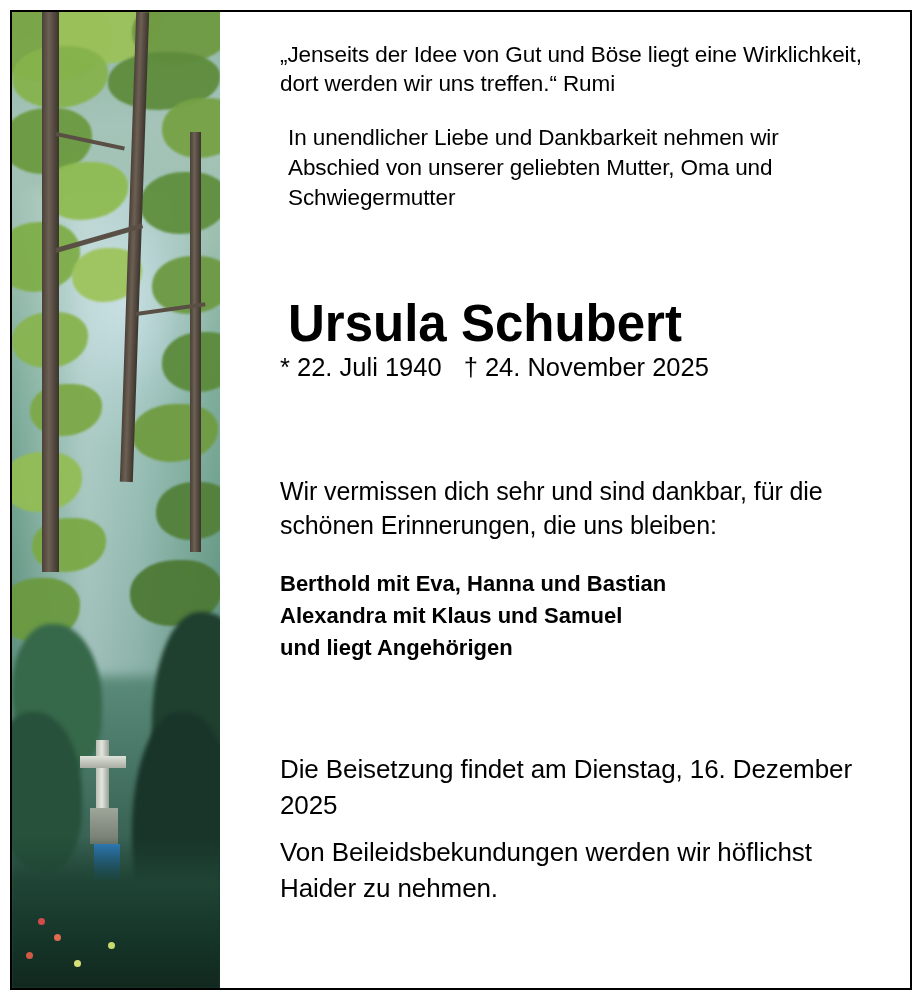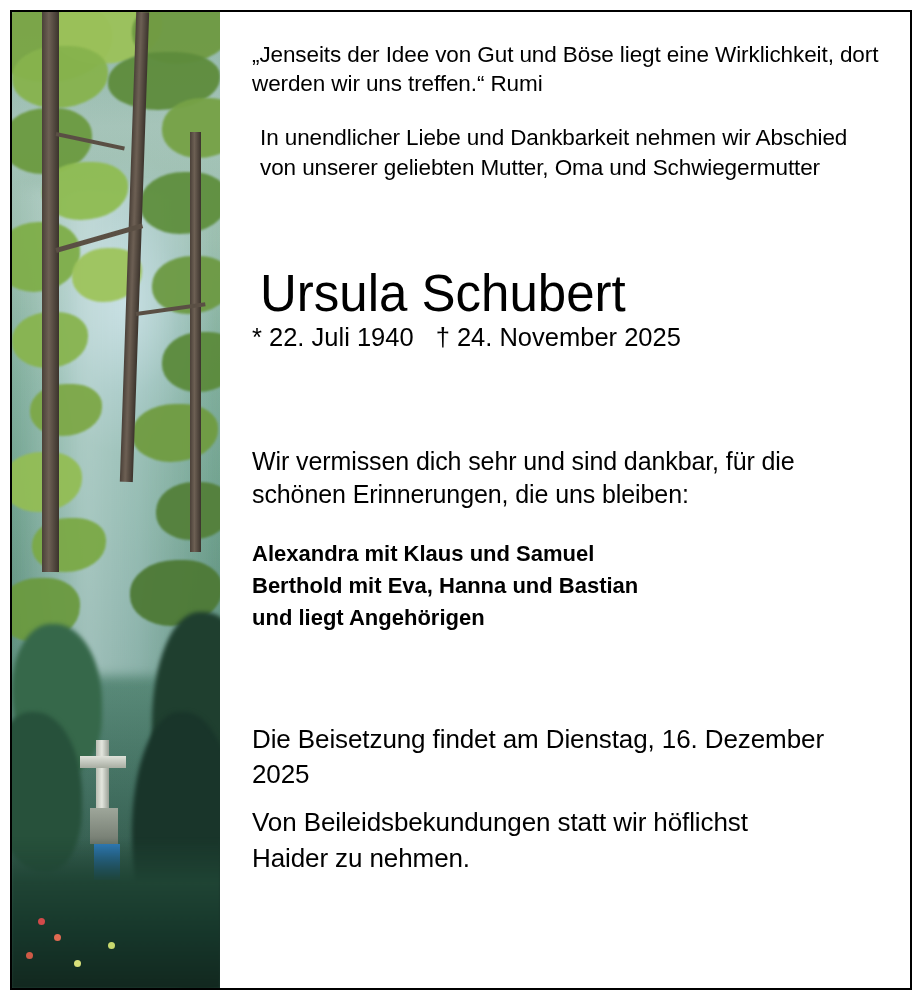--- a/index.html
+++ b/index.html
@@ -113,21 +113,21 @@
   .flower {
     position: absolute;
     width: 7px; height: 7px;
     border-radius: 50%;
     filter: blur(0.6px);
   }
   
   .content {
     flex: 1 1 auto;
     position: relative;
-    padding: 28px 30px 20px 32px;
+    padding: 28px 30px 20px 60px;
     box-sizing: border-box;
     background: #ffffff;
   }
   .quote {
     font-size: 22.5px;
     line-height: 1.30;
     margin: 0 0 24px 0;
     letter-spacing: -0.1px;
   }
   .intro {
@@ -135,21 +135,21 @@
     line-height: 1.34;
     margin: 8px;
     letter-spacing: -0.1px;
   }
   .name-block {
     margin-top: 84px;
   }
   .name {
     font-size: 51px;
     line-height: 1.05;
-    font-weight: 400;
+    font-weight: 700;
     letter-spacing: 0px;
     margin: 0 0 2px 8px;
     white-space: nowrap;
   }
   .maiden {
     font-size: 35px;
     line-height: 1.1;
     margin: 0 0 10px 8px;
     font-weight: 400;
   }
@@ -248,26 +248,26 @@
       <div class="name-block">
         <div class="name">Ursula Schubert</div>
         <div class="dates">
           <span>* 22. Juli 1940</span><span class="sep"></span><span>† 24. November 2025</span>
         </div>
       </div>
 
       <p class="memory">Wir vermissen dich sehr und sind dankbar, für die schönen Erinnerungen, die uns bleiben:</p>
 
       <div class="family">
+        <div>Berthold mit Eva, Hanna und Bastian</div>
         <div>Alexandra mit Klaus und Samuel</div>
-        <div>Berthold mit Eva, Hanna und Bastian</div>
         <div>und liegt Angehörigen</div>
       </div>
 
       <div class="funeral">
         <p>Die Beisetzung findet am Dienstag, 16. Dezember 2025</p>
-        <p class="second">Von Beileidsbekundungen statt wir höflichst</p>
+        <p class="second">Von Beileidsbekundungen werden wir höflichst</p>
         <p>Haider zu nehmen.</p>
       </div>
 
     </div>
   </div>
 </div>
 
 </body></html>

